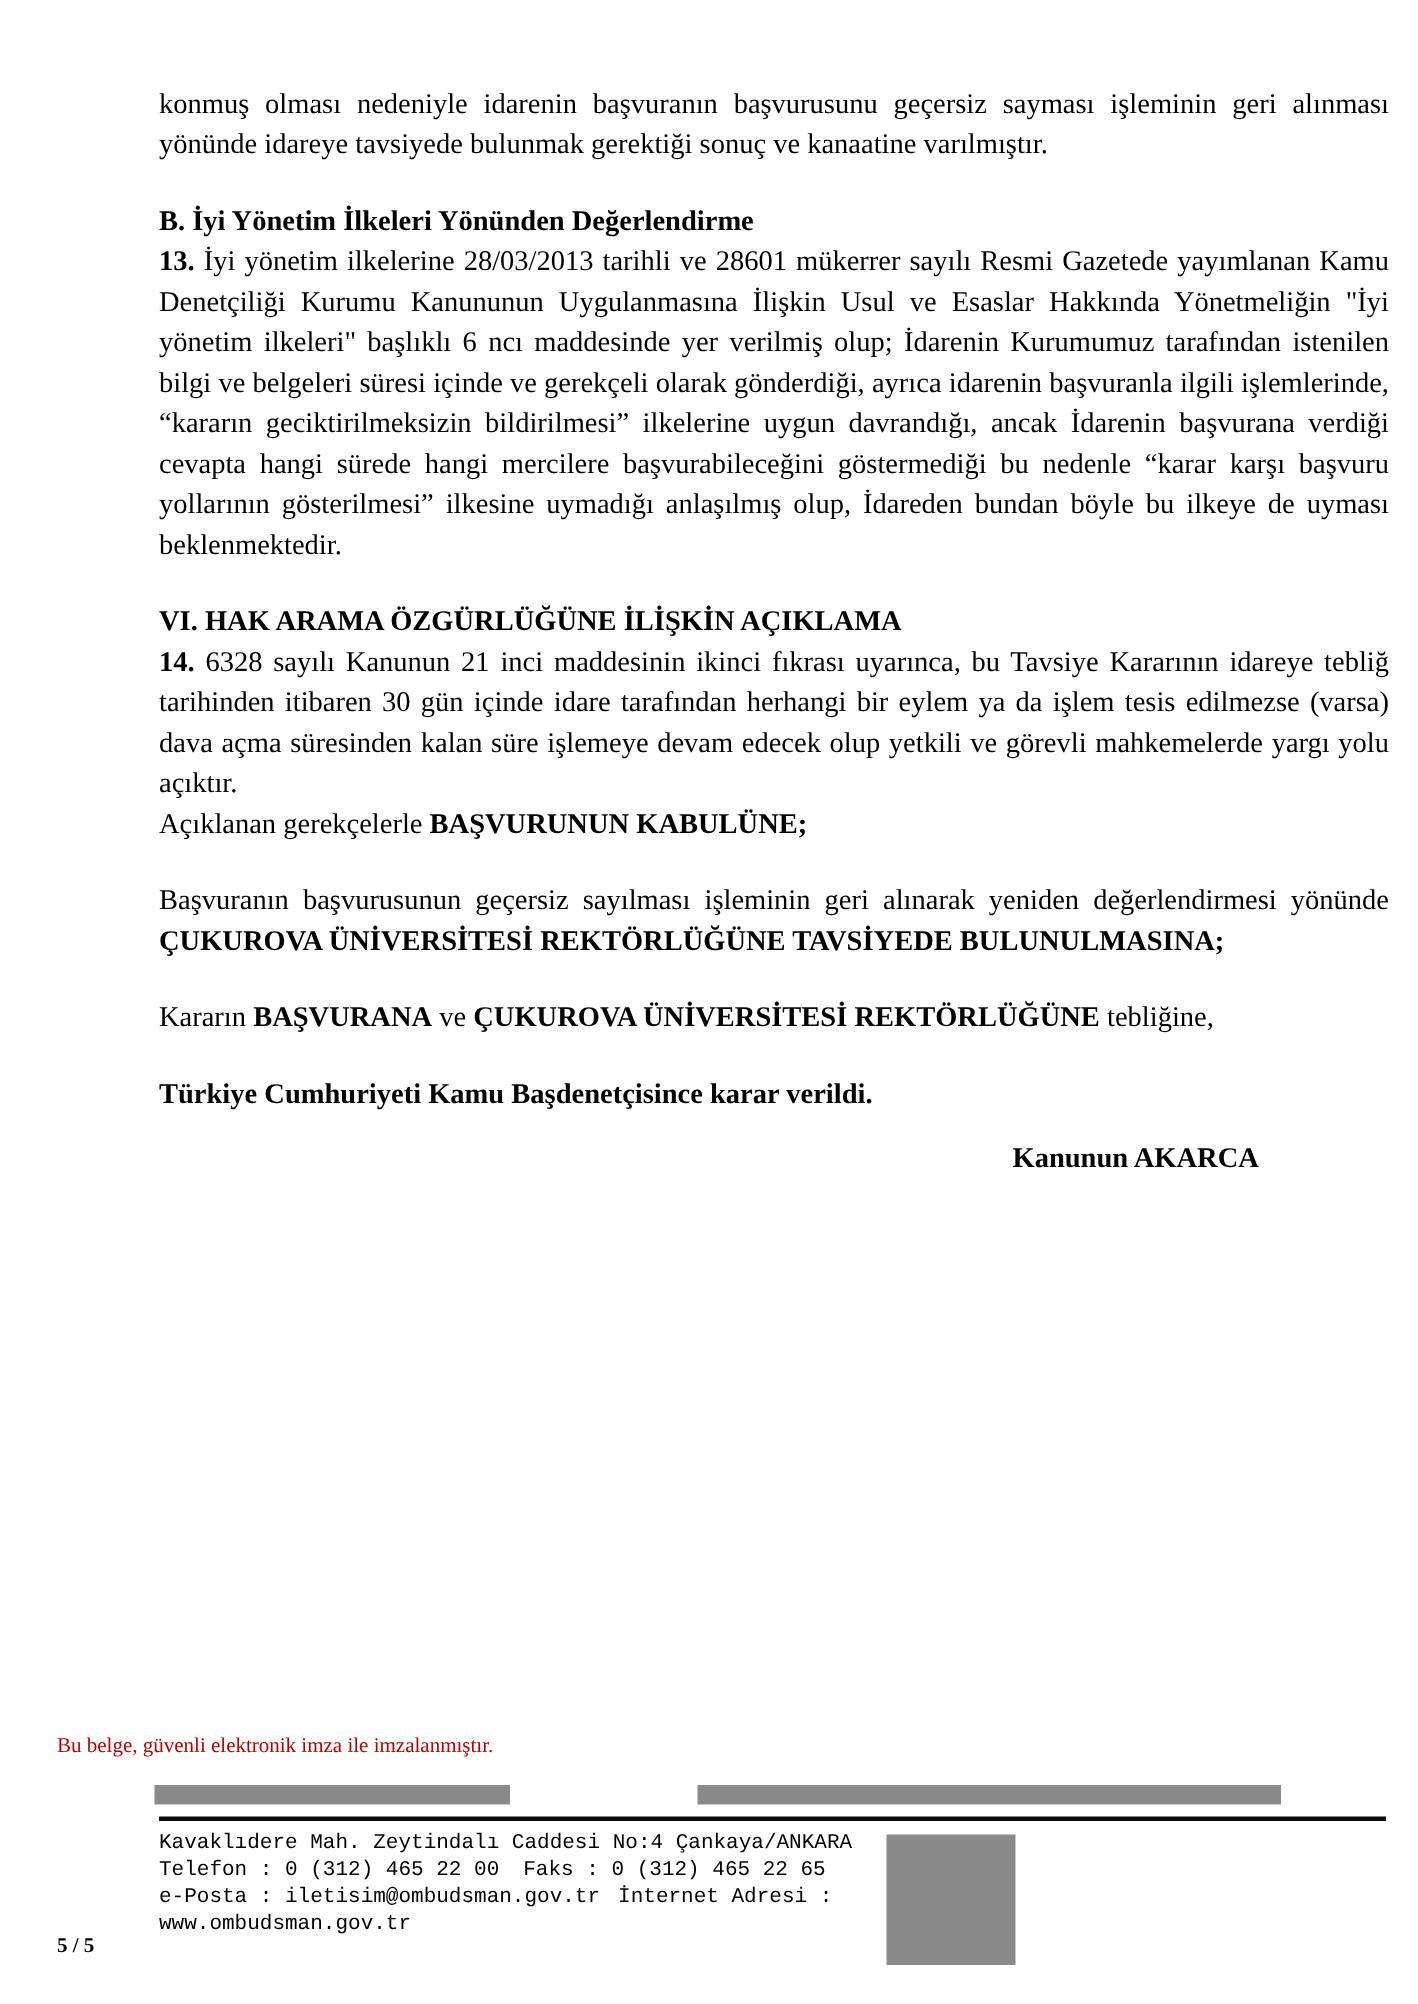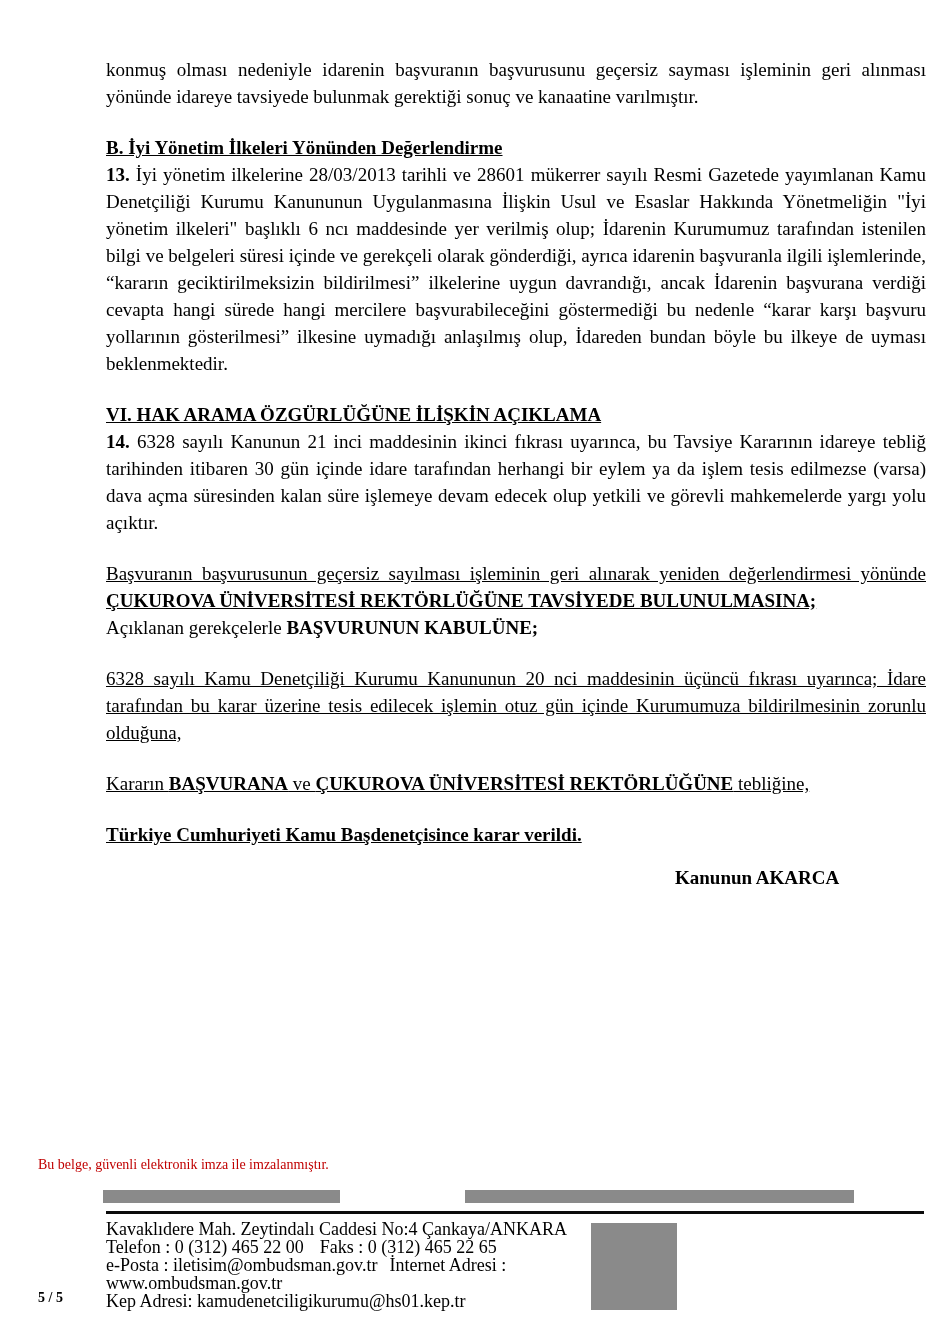--- a/index.html
+++ b/index.html
@@ -18,35 +18,35 @@
     margin-left:38px;
   }
   .content{
     position:absolute;
     left:68px;top:56px;width:820px;
     font-size:19px;line-height:27px;
   }
   .para{margin:0;}
   .justify{text-align:justify;}
   .heading{margin:0;font-size:19px;line-height:27px;font-weight:bold;}
-  .gap{margin-top:24px;text-decoration:underline;}
+  .gap{margin-top:24px;}
   .bold{font-weight:bold;}
   .signature{margin-top:16px;margin-left:569px;font-weight:bold;}
   .esign{
     position:absolute;left:0;top:1156px;width:945px;
     font-size:14px;line-height:17px;
     color:var(--accent-red);
   }
   .bar{position:absolute;top:1190px;height:13px;background:var(--redaction-gray);}
   .bar-left{left:65px;width:237px;}
   .bar-right{left:427px;width:389px;}
   .rule{position:absolute;left:68px;top:1211px;width:818px;height:3px;background:#0a0a0a;}
   .contact{
     position:absolute;left:68px;top:1220px;width:480px;
-    font-size:18px;line-height:18px;
+    font-size:14px;line-height:18px;font-family:Liberation Mono, monospace;
   }
   .sp-wide{margin-left:16px;}
   .sp-narrow{margin-left:12px;}
   .stamp{position:absolute;left:553px;top:1223px;width:86px;height:87px;background:var(--redaction-gray);}
   .pageno{
     position:absolute;left:0;top:1289px;width:945px;
     text-align:left;font-size:14px;line-height:17px;font-weight:bold;
   }
 </style>
 </head>
@@ -60,25 +60,24 @@
 
     <h3 class="heading gap">B. İyi Yönetim İlkeleri Yönünden Değerlendirme</h3>
 
     <p class="para justify"><b>13.</b> <span>İyi yönetim ilkelerine 28/03/2013 tarihli ve 28601 mükerrer sayılı Resmi Gazetede yayımlanan Kamu Denetçiliği Kurumu Kanununun Uygulanmasına İlişkin Usul ve Esaslar Hakkında Yönetmeliğin "İyi yönetim ilkeleri" başlıklı 6 ncı maddesinde yer verilmiş olup; İdarenin Kurumumuz tarafından istenilen bilgi ve belgeleri süresi içinde ve gerekçeli olarak gönderdiği, ayrıca idarenin başvuranla ilgili işlemlerinde, “kararın geciktirilmeksizin bildirilmesi” ilkelerine uygun davrandığı, ancak İdarenin başvurana verdiği cevapta hangi sürede hangi mercilere başvurabileceğini göstermediği bu nedenle “karar karşı başvuru yollarının gösterilmesi” ilkesine uymadığı anlaşılmış olup, İdareden bundan böyle bu ilkeye de uyması beklenmektedir.</span></p>
 
     <h3 class="heading gap">VI. HAK ARAMA ÖZGÜRLÜĞÜNE İLİŞKİN AÇIKLAMA</h3>
 
     <p class="para justify"><b>14.</b> <span>6328 sayılı Kanunun 21 inci maddesinin ikinci fıkrası uyarınca, bu Tavsiye Kararının idareye tebliğ tarihinden itibaren 30 gün içinde idare tarafından herhangi bir eylem ya da işlem tesis edilmezse (varsa) dava açma süresinden kalan süre işlemeye devam edecek olup yetkili ve görevli mahkemelerde yargı yolu açıktır.</span></p>
 
 
+    <p class="para"><span>Açıklanan gerekçelerle </span><b>BAŞVURUNUN KABULÜNE;</b></p>
+
     <p class="para justify gap"><span>Başvuranın başvurusunun geçersiz sayılması işleminin geri alınarak yeniden değerlendirmesi yönünde </span><b>ÇUKUROVA ÜNİVERSİTESİ REKTÖRLÜĞÜNE TAVSİYEDE BULUNULMASINA;</b></p>
 
-    <p class="para"><span>Açıklanan gerekçelerle </span><b>BAŞVURUNUN KABULÜNE;</b></p>
-
-    <p class="para justify gap">6328 sayılı Kamu Denetçiliği Kurumu Kanununun 20 nci maddesinin üçüncü fıkrası uyarınca; İdare tarafından bu karar üzerine tesis edilecek işlemin otuz gün içinde Kurumumuza bildirilmesinin zorunlu olduğuna,</p>
 
     <p class="para gap"><span>Kararın </span><b>BAŞVURANA</b><span> ve </span><b>ÇUKUROVA ÜNİVERSİTESİ REKTÖRLÜĞÜNE</b><span> tebliğine,</span></p>
 
     <p class="para bold gap">Türkiye Cumhuriyeti Kamu Başdenetçisince karar verildi.</p>
 
     <div class="signature">
       <div>Kanunun AKARCA</div>
     </div>
 
   </div>
@@ -87,20 +86,19 @@
 
   <div class="bar bar-left"></div>
   <div class="bar bar-right"></div>
 
   <div class="rule"></div>
 
   <div class="contact">
     <div>Kavaklıdere Mah. Zeytindalı Caddesi No:4 Çankaya/ANKARA</div>
     <div><span>Telefon : 0 (312) 465 22 00</span><span class="sp-wide">Faks : 0 (312) 465 22 65</span></div>
     <div><span>e-Posta : iletisim@ombudsman.gov.tr</span><span class="sp-narrow">İnternet Adresi : www.ombudsman.gov.tr</span></div>
-    <div>Kep Adresi: kamudenetciligikurumu@hs01.kep.tr</div>
   </div>
 
   <div class="stamp"></div>
 
   <div class="pageno">5 / 5</div>
 
 </div>
 
 </body></html>

